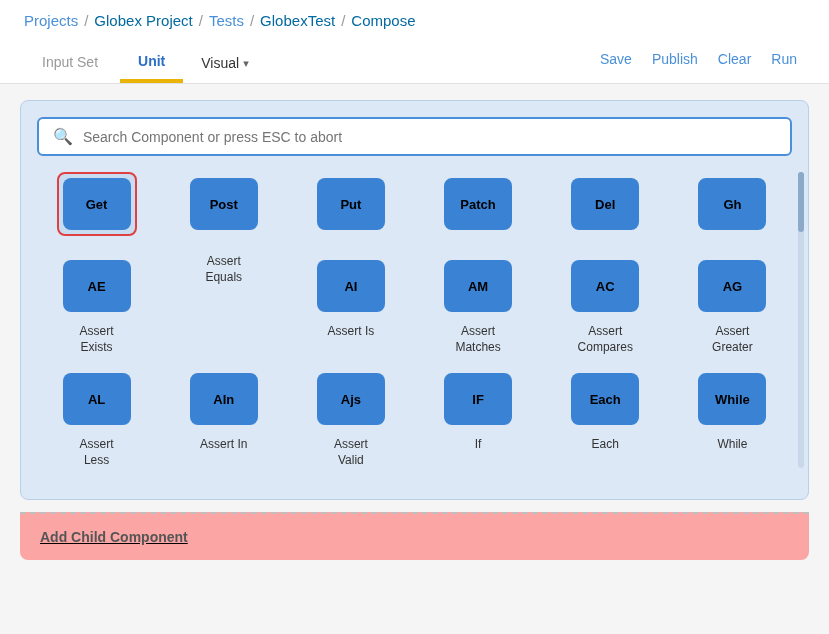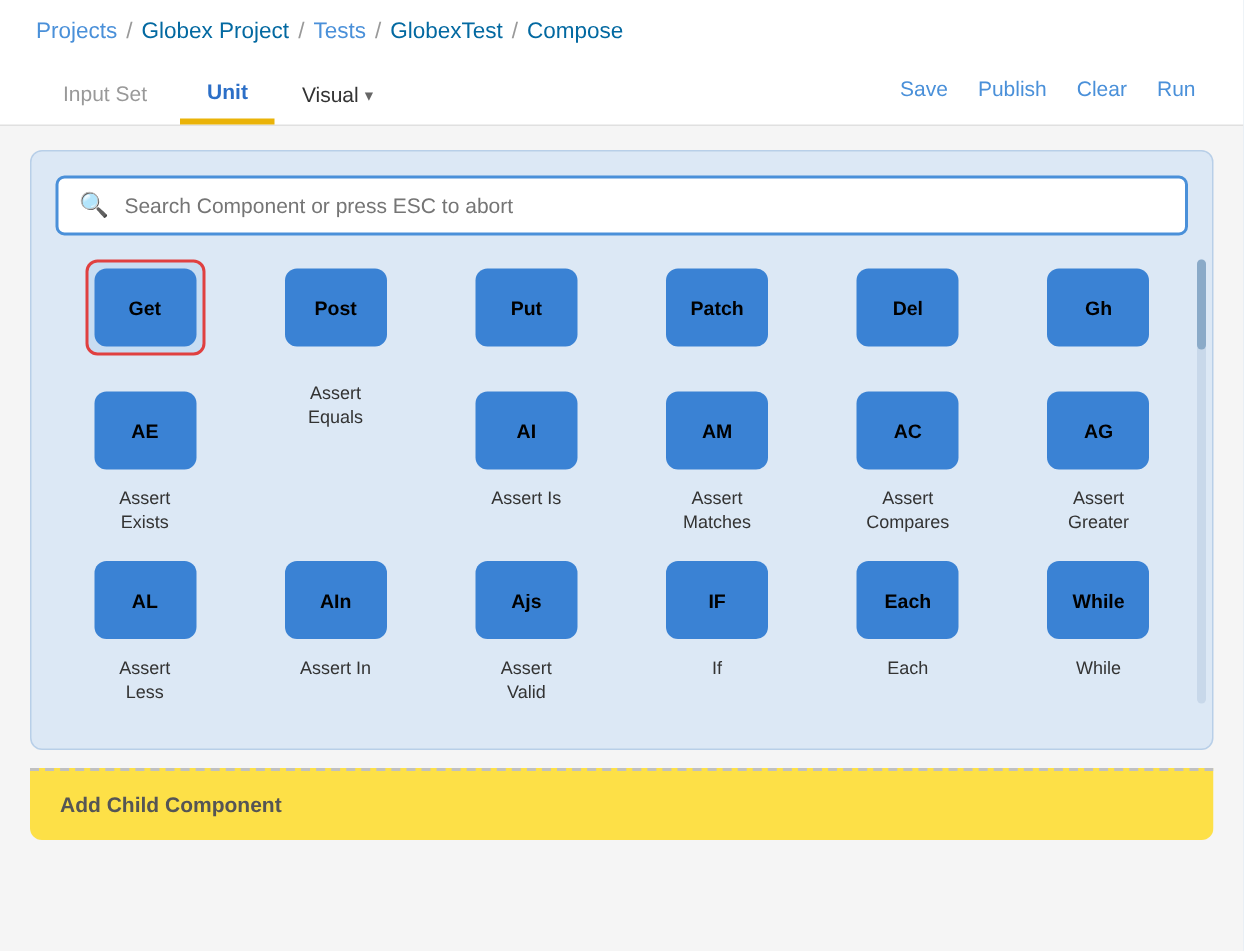--- a/index.html
+++ b/index.html
@@ -192,25 +192,26 @@
 
     .component-label {
       font-size: 12px;
       color: #333;
       text-align: center;
       line-height: 1.3;
       font-weight: 500;
     }
 
     .add-child {
-      background: #fde047;
+      background: #fca5a5;
       border-top: 2px dashed #c0c0c0;
       border-radius: 0 0 8px 8px;
       margin-top: 12px;
       padding: 14px 20px;
+      text-decoration: underline;
     }
 
     .add-child-label {
       font-size: 14px;
       font-weight: 600;
       color: #555;
     }
   </style>
 </head>
 <body>

